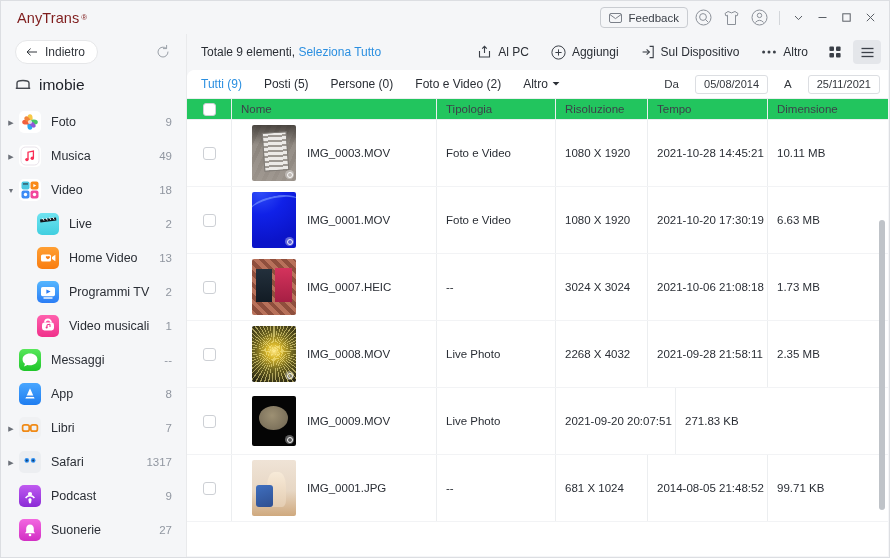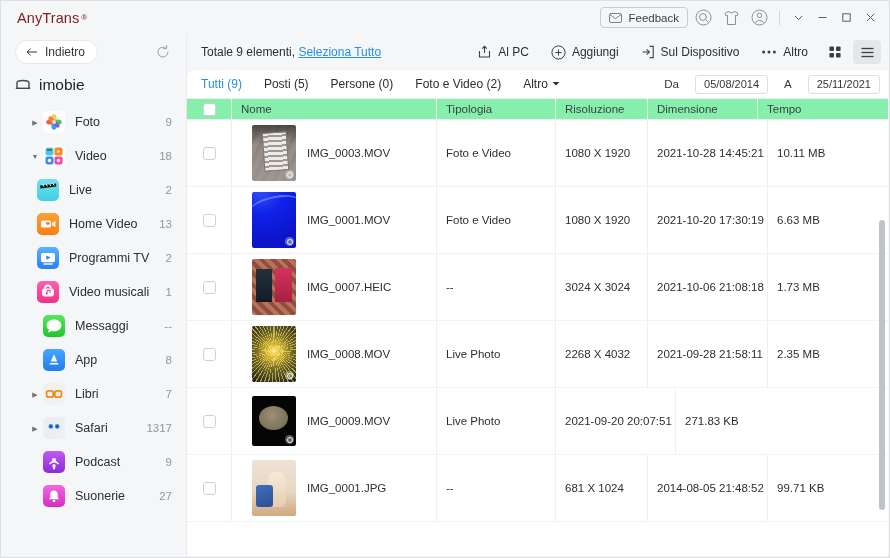--- a/index.html
+++ b/index.html
@@ -87,21 +87,21 @@
   .nav { flex: 1; overflow: hidden; padding-top: 1px; }
   .nav-item {
     height: 34px; display: flex; align-items: center;
     padding-right: 14px; cursor: default;
     font-size: 12.5px; color: #2a2e35;
   }
   .nav-item .arrow {
     width: 16px; flex: 0 0 16px; text-align: center;
     font-size: 7px; color: #6c7179; line-height: 1;
   }
-  .nav-item.lvl1 { padding-left: 2px; margin-left: 24px; }
+  .nav-item.lvl1 { padding-left: 2px; }
   .nav-item.lvl2 { padding-left: 36px; }
   .nav-item .ico { width: 22px; height: 22px; flex: 0 0 22px; margin-right: 10px; border-radius: 5px; position: relative; }
   .nav-item .lbl { flex: 1; white-space: nowrap; overflow: hidden; }
   .nav-item .cnt { font-size: 11.5px; color: #9096a0; }
 
   
   .ic-foto { background:#fff; display:flex;align-items:center;justify-content:center; }
   .ic-musica { background:#fff; display:flex;align-items:center;justify-content:center; }
   .ic-video { background:#fff; display:flex;align-items:center;justify-content:center; }
   .ic-film { background:linear-gradient(180deg,#6fe3f0,#41cfe0); }
@@ -129,21 +129,21 @@
     display: flex; flex-direction: column;
     margin: 0 1px 1px 0;
   }
   .toolbar {
     height: 36px; flex: 0 0 36px;
     display: flex; align-items: center;
     padding: 0 8px 0 14px;
     background: #f5f6f8;
   }
   .total-txt { font-size: 12px; color: #2a2e35; }
-  .total-txt a { color: #2b8fe0; text-decoration: underline; cursor: default; }
+  .total-txt a { color: #2b8fe0; cursor: default; }
   .tools { margin-left: auto; display: flex; align-items: flex-start; gap: 4px; }
   .tool {
     display: flex; align-items: center; gap: 6px;
     height: 24px; padding: 0 9px; border-radius: 4px;
     font-size: 12px; color: #2a2e35; cursor: default;
   }
   .view-btn {
     width: 28px; height: 24px; border-radius: 4px;
     display: flex; align-items: center; justify-content: center;
     color: #3b4048; cursor: default;
@@ -172,21 +172,21 @@
   }
 
   
   .table-wrap { flex: 1; min-height: 0; display: flex; flex-direction: column; position: relative; background:#fff; }
   .thead {
     height: 22px; flex: 0 0 22px;
     display: flex; align-items: flex-end;
     border-top: 1px solid #eceef0;
     border-bottom: 1px solid #eceef0;
     font-size: 11.5px; color: #3c4149;
-    background: #86efac;
+    background: #22c55e;
   }
   .thead .cell, .trow .cell { display: flex; align-items: center; height: 100%; }
   .c-chk   { width: 44px; flex: 0 0 44px; justify-content: center; }
   .c-name  { width: 205px; flex: 0 0 205px; padding-left: 9px; border-left: 1px solid #eceef0; }
   .c-type  { width: 119px; flex: 0 0 119px; padding-left: 9px; border-left: 1px solid #eceef0; }
   .c-res   { width: 92px;  flex: 0 0 92px;  padding-left: 9px; border-left: 1px solid #eceef0; }
   .c-time  { width: 120px; flex: 0 0 120px; padding-left: 9px; border-left: 1px solid #eceef0; }
   .c-size  { width: 110px; flex: 0 0 110px; padding-left: 9px; border-left: 1px solid #eceef0; }
 
   .tbody { flex: 1; min-height: 0; overflow: hidden; position: relative; }
@@ -363,20 +363,33 @@
                 <ellipse cx="6.3" cy="6.3" rx="3.4" ry="2.2" fill="#f2843c" transform="rotate(45 6.3 6.3)"></ellipse>
                 <ellipse cx="11.7" cy="11.7" rx="3.4" ry="2.2" fill="#8d59d8" transform="rotate(45 11.7 11.7)"></ellipse>
                 <circle cx="9" cy="9" r="2.1" fill="#ffffff" opacity=".75"></circle>
               </g>
             </svg>
           </span>
           <span class="lbl">Foto</span>
           <span class="cnt">9</span>
         </div>
 
+        <div class="nav-item lvl1">
+          <span class="arrow">▶</span>
+          <span class="ico ic-musica">
+            <svg width="20" height="20" viewBox="0 0 20 20">
+                <rect x="1" y="1" width="18" height="18" rx="4.5" fill="#fff" stroke="#e9e3ea"></rect>
+                <path d="M8 13.4 V6.2 L13.4 5 V12" fill="none" stroke="#fa2d55" stroke-width="1.3"></path>
+                <circle cx="6.9" cy="13.6" r="1.7" fill="#fa2d55"></circle>
+                <circle cx="12.3" cy="12.2" r="1.7" fill="#fa2d55"></circle>
+              </svg>
+          </span>
+          <span class="lbl">Musica</span>
+          <span class="cnt">49</span>
+        </div>
 
         <div class="nav-item lvl1">
           <span class="arrow">▼</span>
           <span class="ico ic-video">
             <svg width="20" height="20" viewBox="0 0 20 20">
               <rect x="1.5" y="1.5" width="8" height="8" rx="2" fill="#4cc7e0"></rect>
               <rect x="10.5" y="1.5" width="8" height="8" rx="2" fill="#f98a18"></rect>
               <rect x="1.5" y="10.5" width="8" height="8" rx="2" fill="#3d8bf5"></rect>
               <rect x="10.5" y="10.5" width="8" height="8" rx="2" fill="#f2479c"></rect>
               <path d="M13.3 4 L16.3 5.6 L13.3 7.2 Z" fill="#fff"></path>
@@ -605,22 +618,22 @@
         </div>
 
         <div class="table-wrap">
           <div class="thead">
             <div class="cell c-chk">
               <span class="chk"></span>
             </div>
             <div class="cell c-name">Nome</div>
             <div class="cell c-type">Tipologia</div>
             <div class="cell c-res">Risoluzione</div>
+            <div class="cell c-time">Tempo</div>
             <div class="cell c-size">Dimensione</div>
-            <div class="cell c-time">Tempo</div>
           </div>
 
           <div class="tbody">
 
             <div class="trow">
               <div class="cell c-chk">
                   <span class="chk"></span>
                 </div>
               <div class="cell c-name name-cell">
                 <span class="thumb th1">

